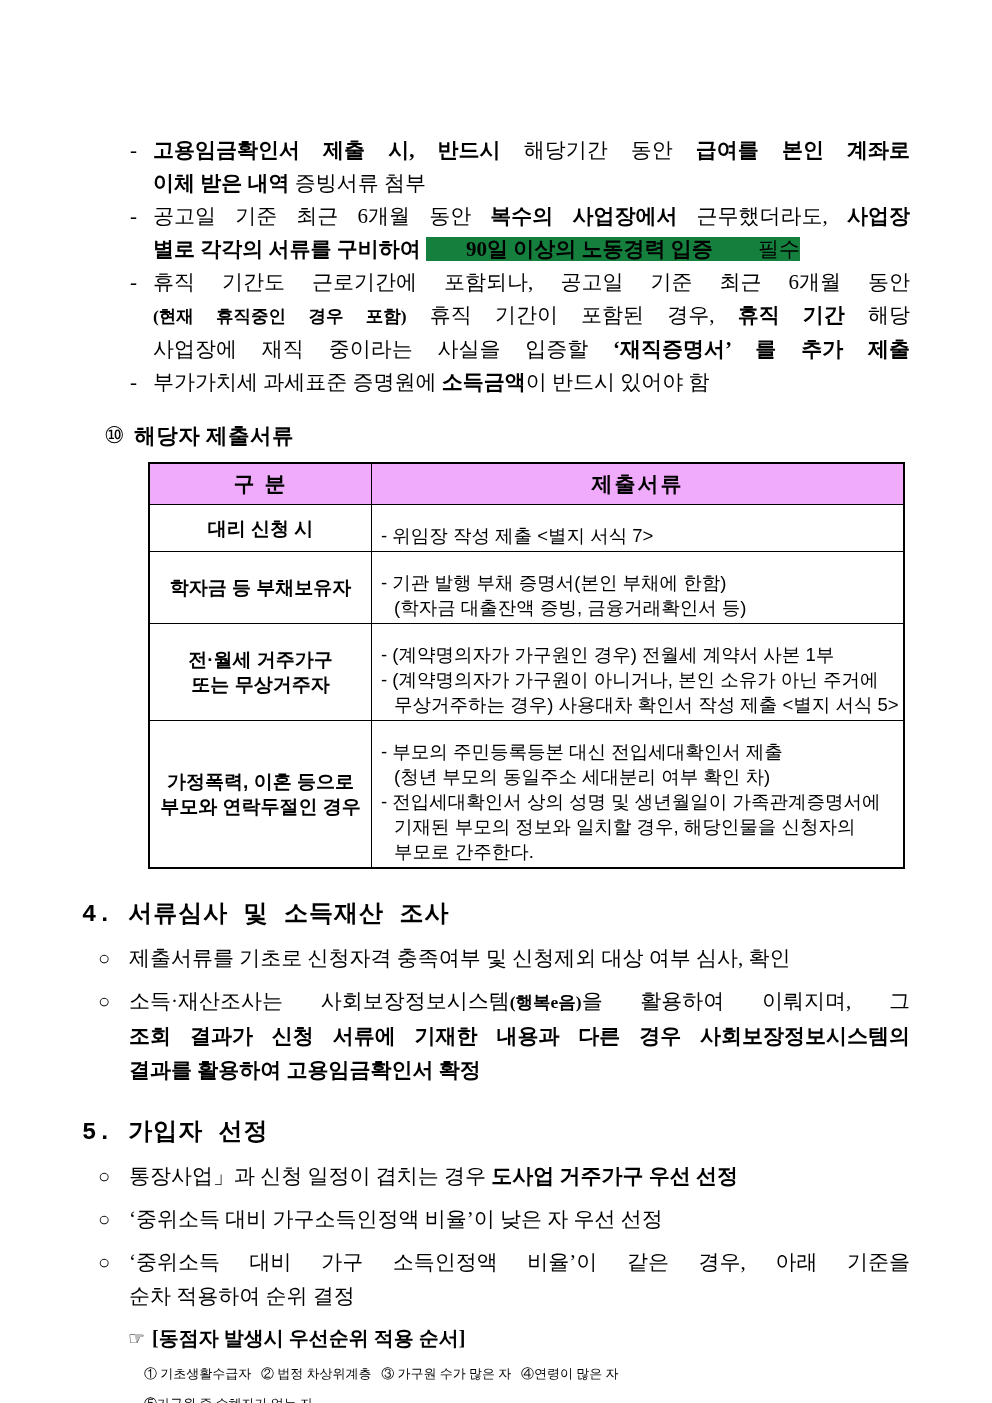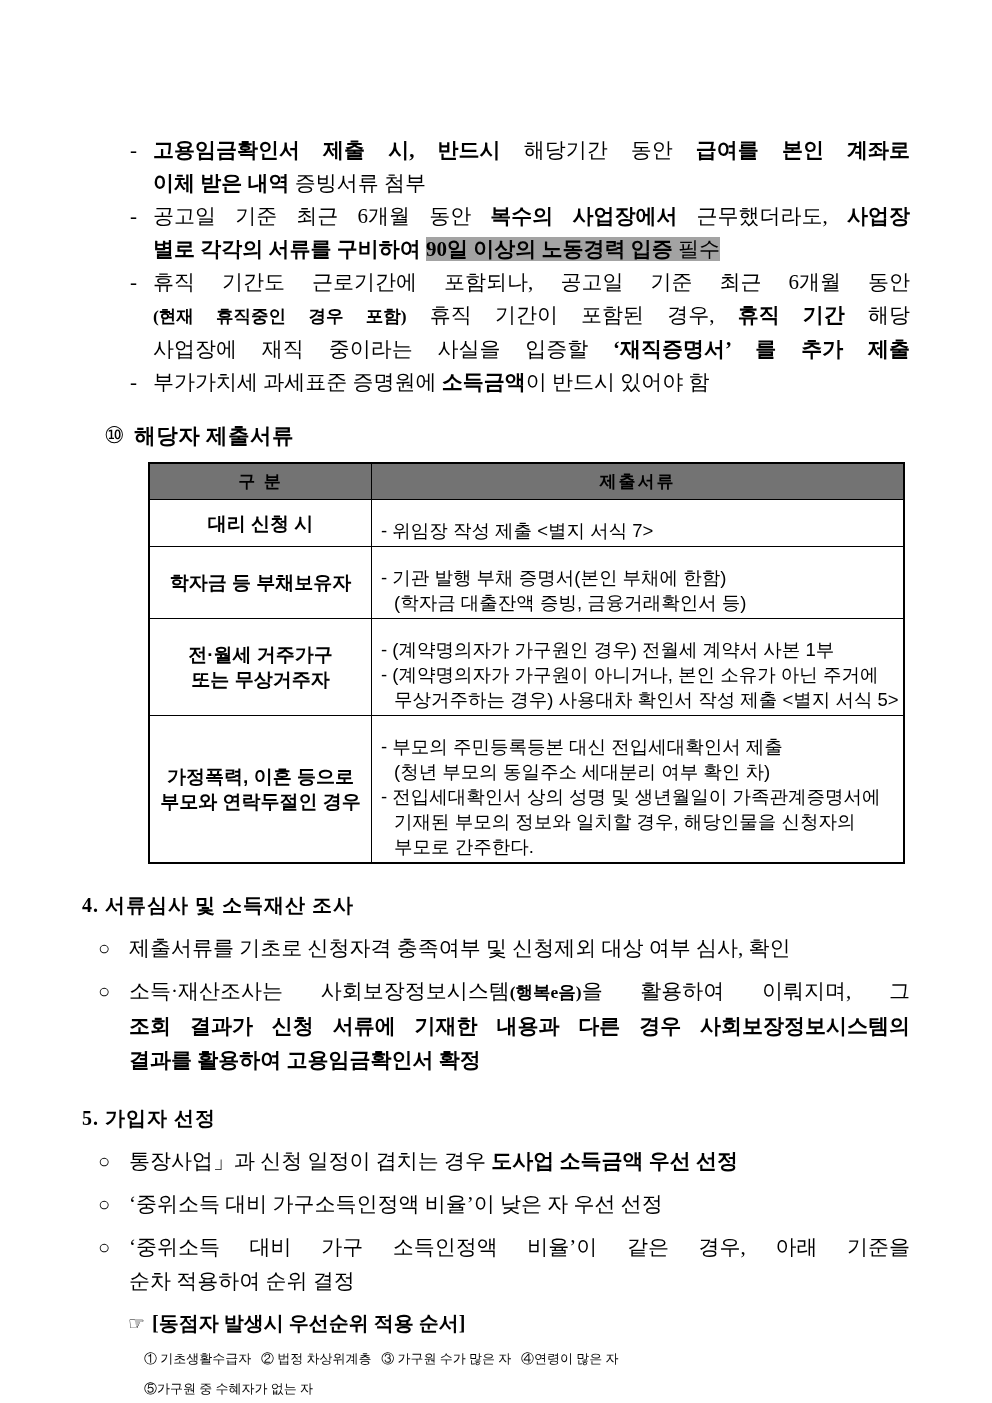--- a/index.html
+++ b/index.html
@@ -10,47 +10,47 @@
     font-family:"Liberation Serif","DejaVu Serif",serif;
     overflow:hidden;
   }
   
   .tsec { margin-left:46px; font-size:21px; line-height:33px; }
   .tline { position:relative; padding-left:25px; }
   .tline .mk { position:absolute; left:2px; top:0; }
   .j { text-align:justify; text-align-last:justify; }
   .b { font-weight:700; }
   .sm { font-size:17.5px;font-weight:bold; }
-  .hl { background:#a3a3a3; }
+  .hl { background:#15803d;padding-left:40px; }
   
   .cap { margin:22px 0 12px 22px; font-size:21.5px; font-weight:700; letter-spacing:0.5px; }
   .cap .capmk { font-weight:400; font-size:23px; margin-right:9px; }
   
   table.doc {
     border-collapse:collapse; margin-left:66px; width:757px;
     border:2px solid #000;
     font-family:"Liberation Sans","DejaVu Sans",sans-serif;
     font-size:18.5px; color:#000;
   }
   table.doc th, table.doc td { border:1px solid #000; }
   table.doc th {
-    background:#737373; font-size:17px; font-weight:700;
+    background:#f0abfc; font-size:21px; font-weight:700;
     padding:6px 4px; letter-spacing:2px;
   }
   td.cat {
     width:205px; text-align:center; font-weight:700;
     vertical-align:middle; padding:3px 8px; line-height:25px; font-size:19px;
   }
   td.docs { padding:18px 4px 3px 9px; vertical-align:middle; line-height:25px; }
   .dl { }
   .dl.ind { padding-left:13px; }
   
   .sh {
-    font-family:Liberation Serif, serif;
-    font-size:20px; font-weight:700; letter-spacing:1px;
+    font-family:Liberation Mono, monospace;
+    font-size:24px; font-weight:700; letter-spacing:1px;
     margin:28px 0 12px 0;
   }
   
   .ob { display:flex; margin:9px 0 9px 16px; font-size:21px; line-height:34px; }
   .ob .omk { flex:0 0 31px; font-size:20px; }
   .ob .obody { flex:1; min-width:0; }
   
   .tb { margin:2px 0 4px 46px; font-size:20px; font-weight:700; line-height:33px; }
   .tb .ptr { font-weight:400; margin-right:7px; font-size:19px; }
   .nl {
@@ -160,21 +160,21 @@
       <div class="b j">조회 결과가 신청 서류에 기재한 내용과 다른 경우 사회보장정보시스템의</div>
       <div class="b">결과를 활용하여 고용임금확인서 확정</div>
     </div>
   </div>
 
   <div class="sh">5. 가입자 선정</div>
 
   <div class="ob">
     <span class="omk">○</span>
     <div class="obody">
-      <div><span>통장사업」과 신청 일정이 겹치는 경우 </span><span class="b">도사업 소득금액 우선 선정</span></div>
+      <div><span>통장사업」과 신청 일정이 겹치는 경우 </span><span class="b">도사업 거주가구 우선 선정</span></div>
     </div>
   </div>
 
   <div class="ob">
     <span class="omk">○</span>
     <div class="obody">
       <div>‘중위소득 대비 가구소득인정액 비율’이 낮은 자 우선 선정</div>
     </div>
   </div>
 

